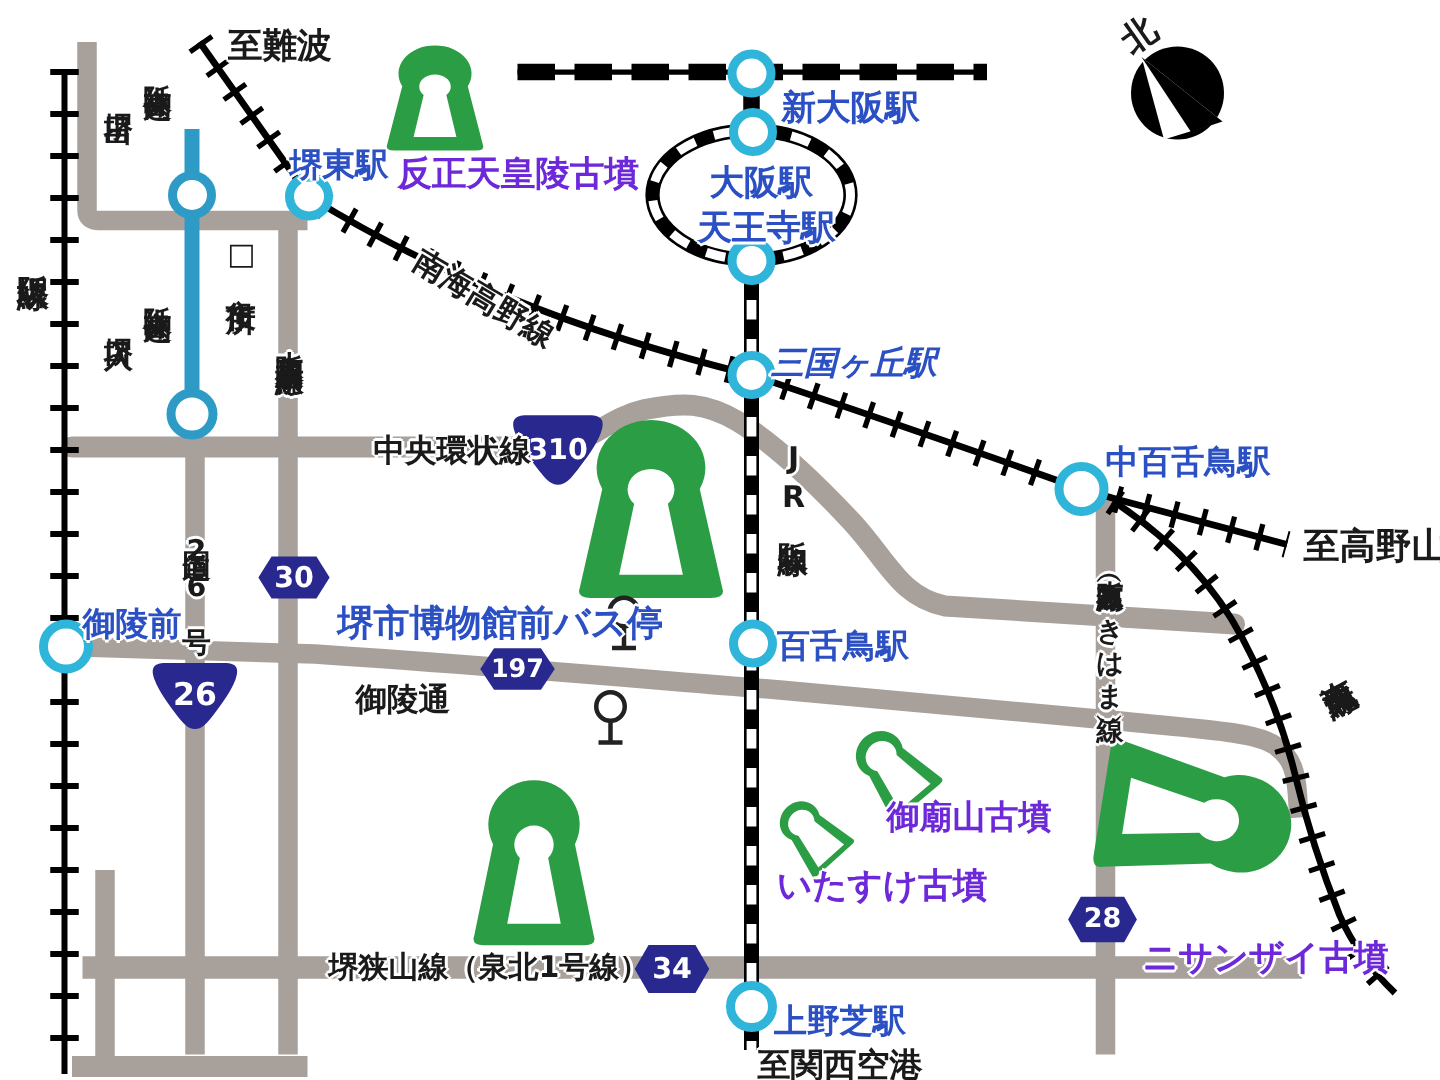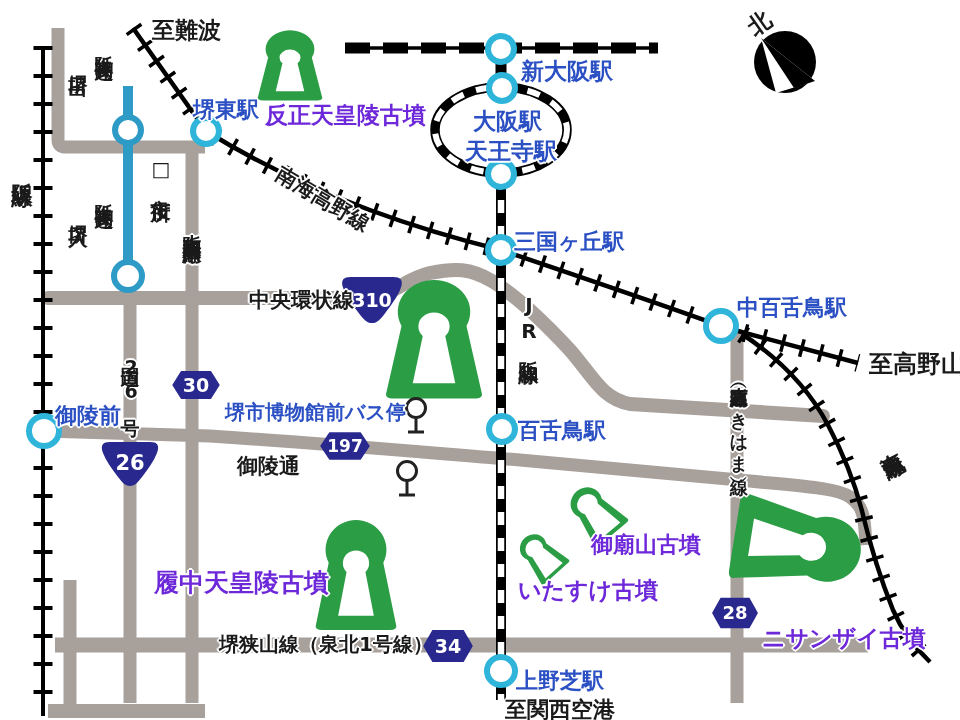--- a/index.html
+++ b/index.html
@@ -139,29 +139,28 @@
 
   <div class="lbl" style="left:152px;top:15px;font-size:23px;">至難波</div>
   <div class="lbl" style="left:869px;top:348px;font-size:24px;font-family:Liberation Serif, serif;">至高野山</div>
   <div class="lbl" style="left:505px;top:695px;font-size:22px;">至関西空港</div>
   <div class="lbl" style="left:748px;top:8px;font-size:23px;transform:rotate(-35deg);">北</div>
 
   <div class="lbl blue" style="left:521px;top:56px;font-size:23px;">新大阪駅</div>
   <div class="lbl blue" style="left:473px;top:106px;font-size:23px;">大阪駅</div>
   <div class="lbl blue" style="left:465px;top:136px;font-size:23px;">天王寺駅</div>
   <div class="lbl blue" style="left:193px;top:95px;font-size:22px;">堺東駅</div>
-  <div class="lbl blue" style="left:514px;top:227px;font-size:22px;">三国ヶ丘駅</div>
+  <div class="lbl blue" style="left:514px;top:227px;font-size:22px;font-style:italic;">三国ヶ丘駅</div>
   <div class="lbl blue" style="left:737px;top:293px;font-size:22px;">中百舌鳥駅</div>
   <div class="lbl blue" style="left:518px;top:416px;font-size:22px;">百舌鳥駅</div>
   <div class="lbl blue" style="left:516px;top:666px;font-size:22px;">上野芝駅</div>
   <div class="lbl blue" style="left:55px;top:401px;font-size:22px;">御陵前</div>
-  <div class="lbl blue" style="left:225px;top:399px;font-size:20px;">堺市博物館前バス停</div>
+  <div class="lbl blue" style="left:225px;top:399px;font-size:24px;">堺市博物館前バス停</div>
 
   <div class="lbl red" style="left:265px;top:100px;font-size:23px;">反正天皇陵古墳</div>
-  <div class="lbl red" style="left:154px;top:566px;font-size:25px;">履中天皇陵古墳</div>
   <div class="lbl red" style="left:591px;top:530px;font-size:22px;">御廟山古墳</div>
   <div class="lbl red" style="left:518px;top:575px;font-size:23px;">いたすけ古墳</div>
   <div class="lbl red" style="left:762px;top:599px;font-size:23px;margin-top:24px;">ニサンザイ古墳</div>
 
   <div class="lbl" style="left:285px;top:160px;font-size:21px;transform:rotate(31deg);transform-origin:left top;">南海高野線</div>
   <div class="lbl v" style="left:516px;top:293px;font-size:20px;">JR阪和線</div>
   <div class="lbl vm" style="left:865px;top:440px;font-size:21px;transform:rotate(-28deg);transform-origin:center top;">南海泉北線</div>
   <div class="lbl v" style="left:8px;top:166px;font-size:21px;">阪堺線</div>
 
   <div class="lbl" style="left:249px;top:286px;font-size:21px;">中央環状線</div>

